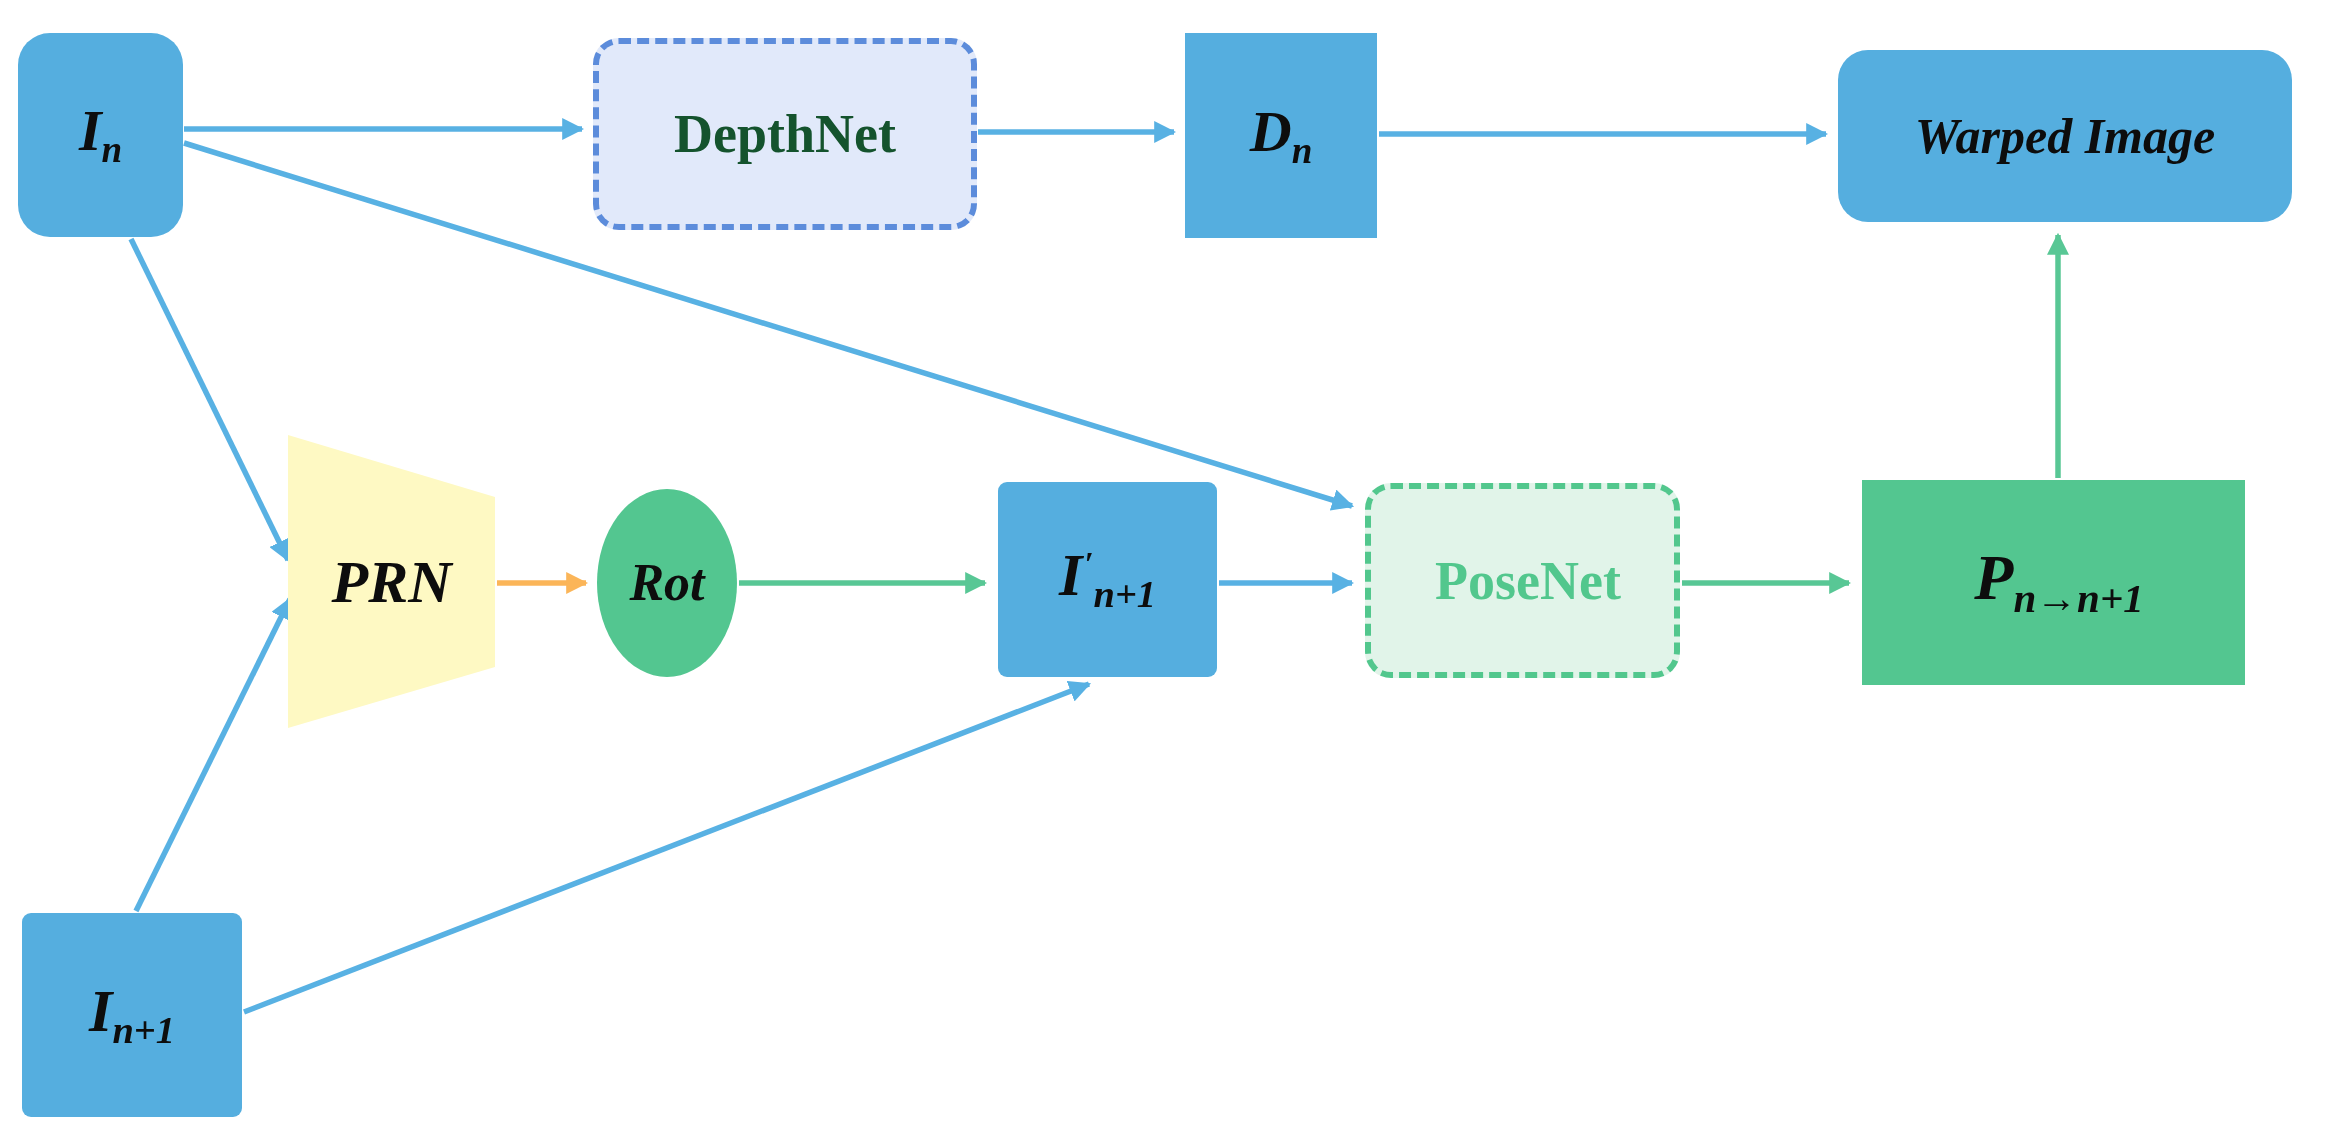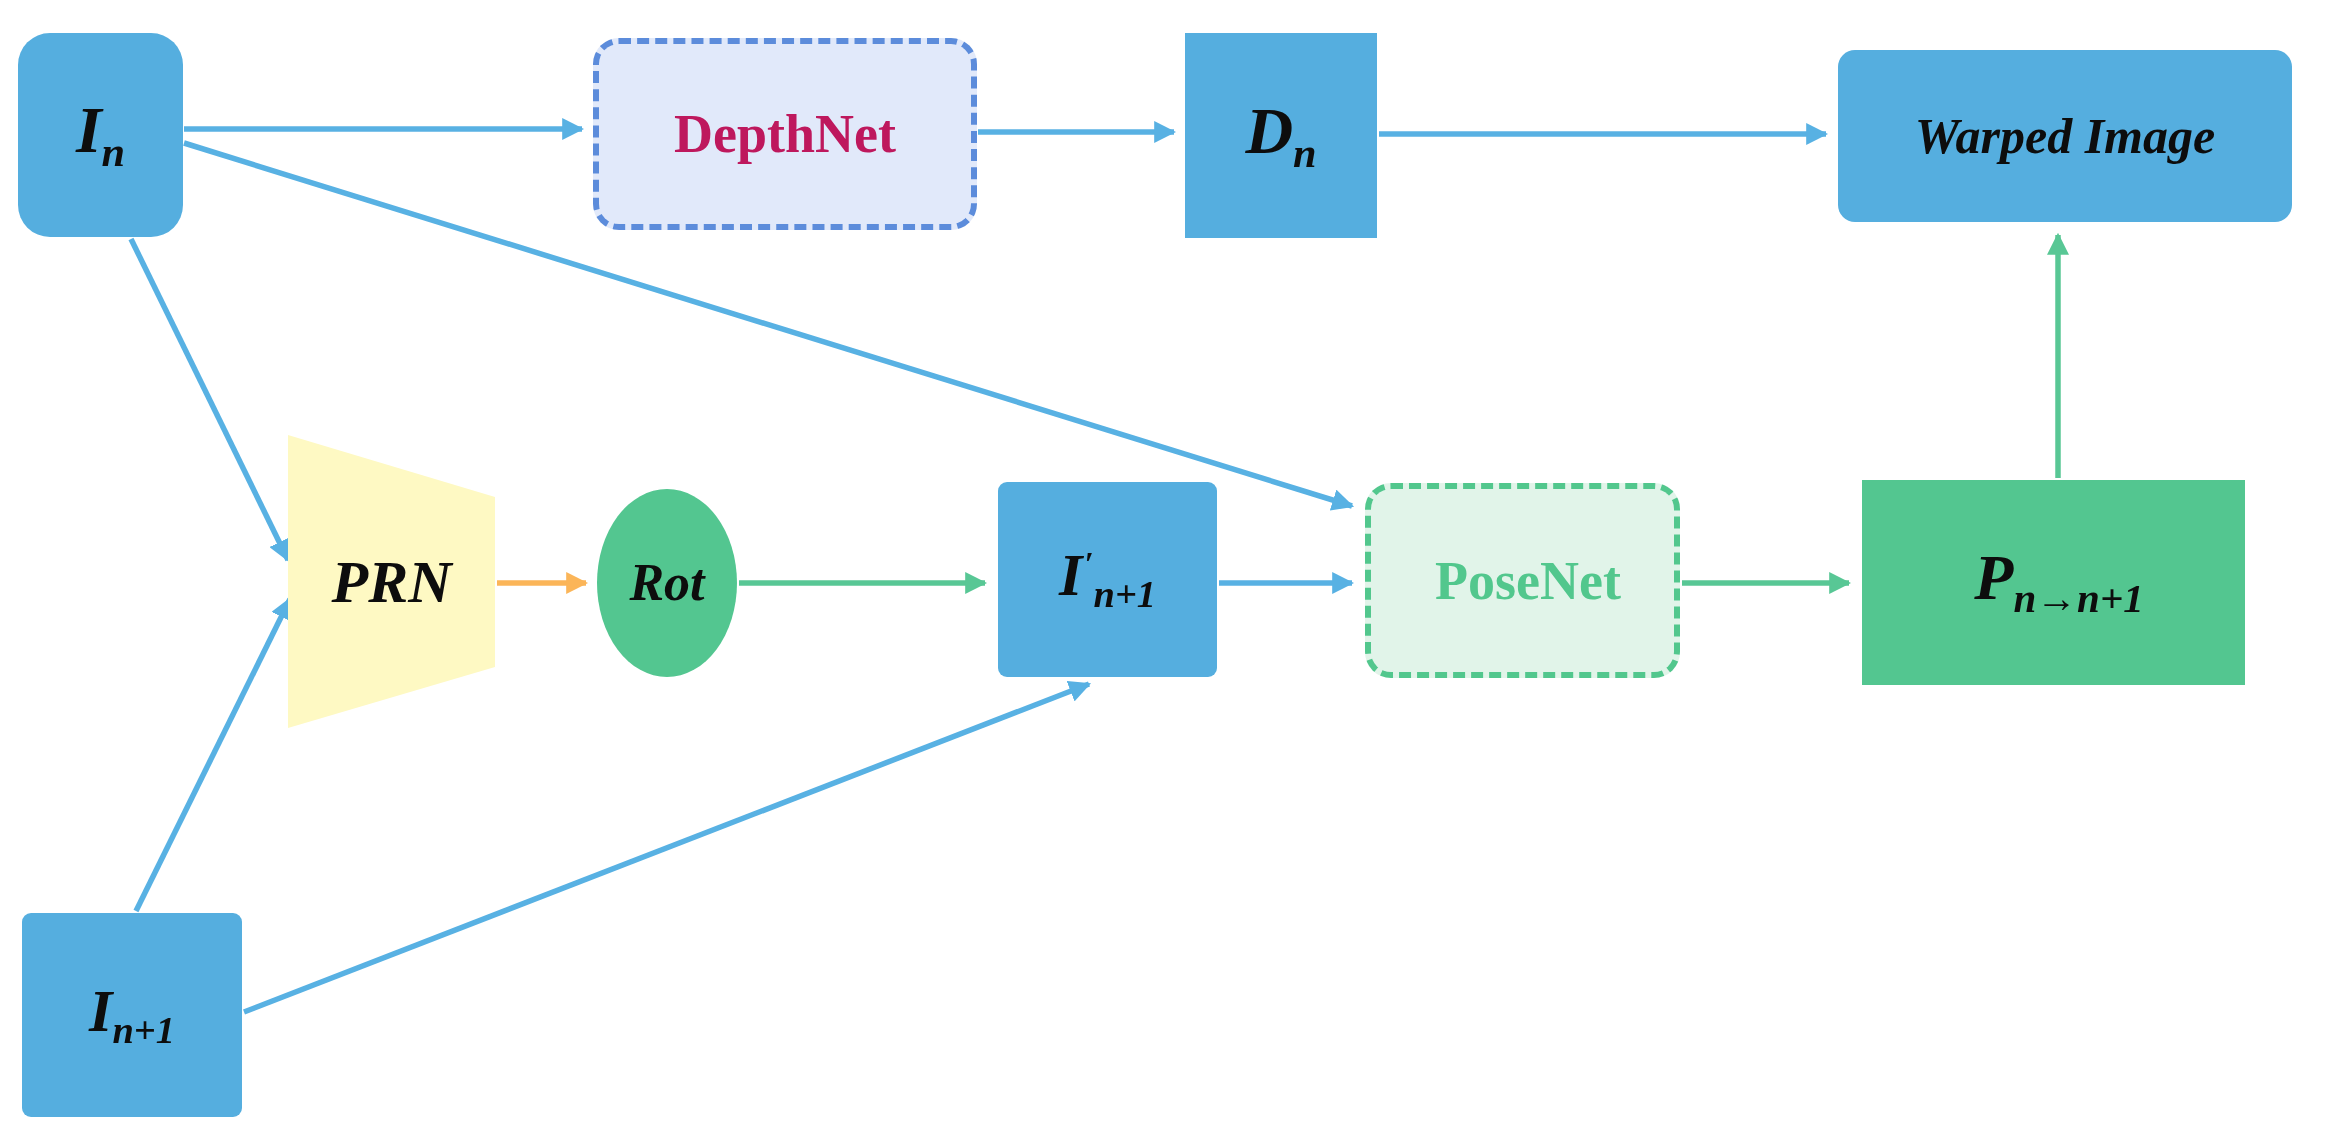--- a/index.html
+++ b/index.html
@@ -19,21 +19,21 @@
   .node {
     position:absolute;
     display:flex; align-items:center; justify-content:center;
     box-sizing:border-box;
     line-height:1;
   }
   .blue  { background:#55AEDF; }
   .green { background:#53C690; }
   .round32 { border-radius:32px; }
   .round36 { border-radius:9px; }
-  .round30 { border-radius:17px; }
+  .round30 { border-radius:30px; }
   .depthnet {
     background:#E1E9FA;
     border:6px dashed #5C8CDB;
     border-radius:26px;
   }
   .posenet {
     background:#E1F4E9;
     border:6px dashed #52C78D;
     border-radius:26px;
   }
@@ -49,23 +49,23 @@
     color:#0d0d0d;
     white-space:nowrap;
   }
   .sub   { font-size:0.64em; vertical-align:-0.32em; }
   .prime { font-size:0.55em; vertical-align:0.60em; margin-left:2px; }
   .netlabel {
     font-family:"Liberation Serif", serif;
     font-weight:bold;
     white-space:nowrap;
   }
-  .depthnet .netlabel { color:#be185d; font-size:54px; }
+  .depthnet .netlabel { color:#14532d; font-size:54px; }
   .posenet  .netlabel { color:#52C78D; font-size:54px;margin-left:11px; }
-  .fs66 { font-size:66px; }
+  .fs66 { font-size:58px; }
   .fs60 { font-size:60px; }
   .fs52 { font-size:52px; }
   .fs50 { font-size:50px; }
   .fs64 { font-size:64px; }
 </style>
 </head>
 <body>
 
 <div id="canvas">
 

